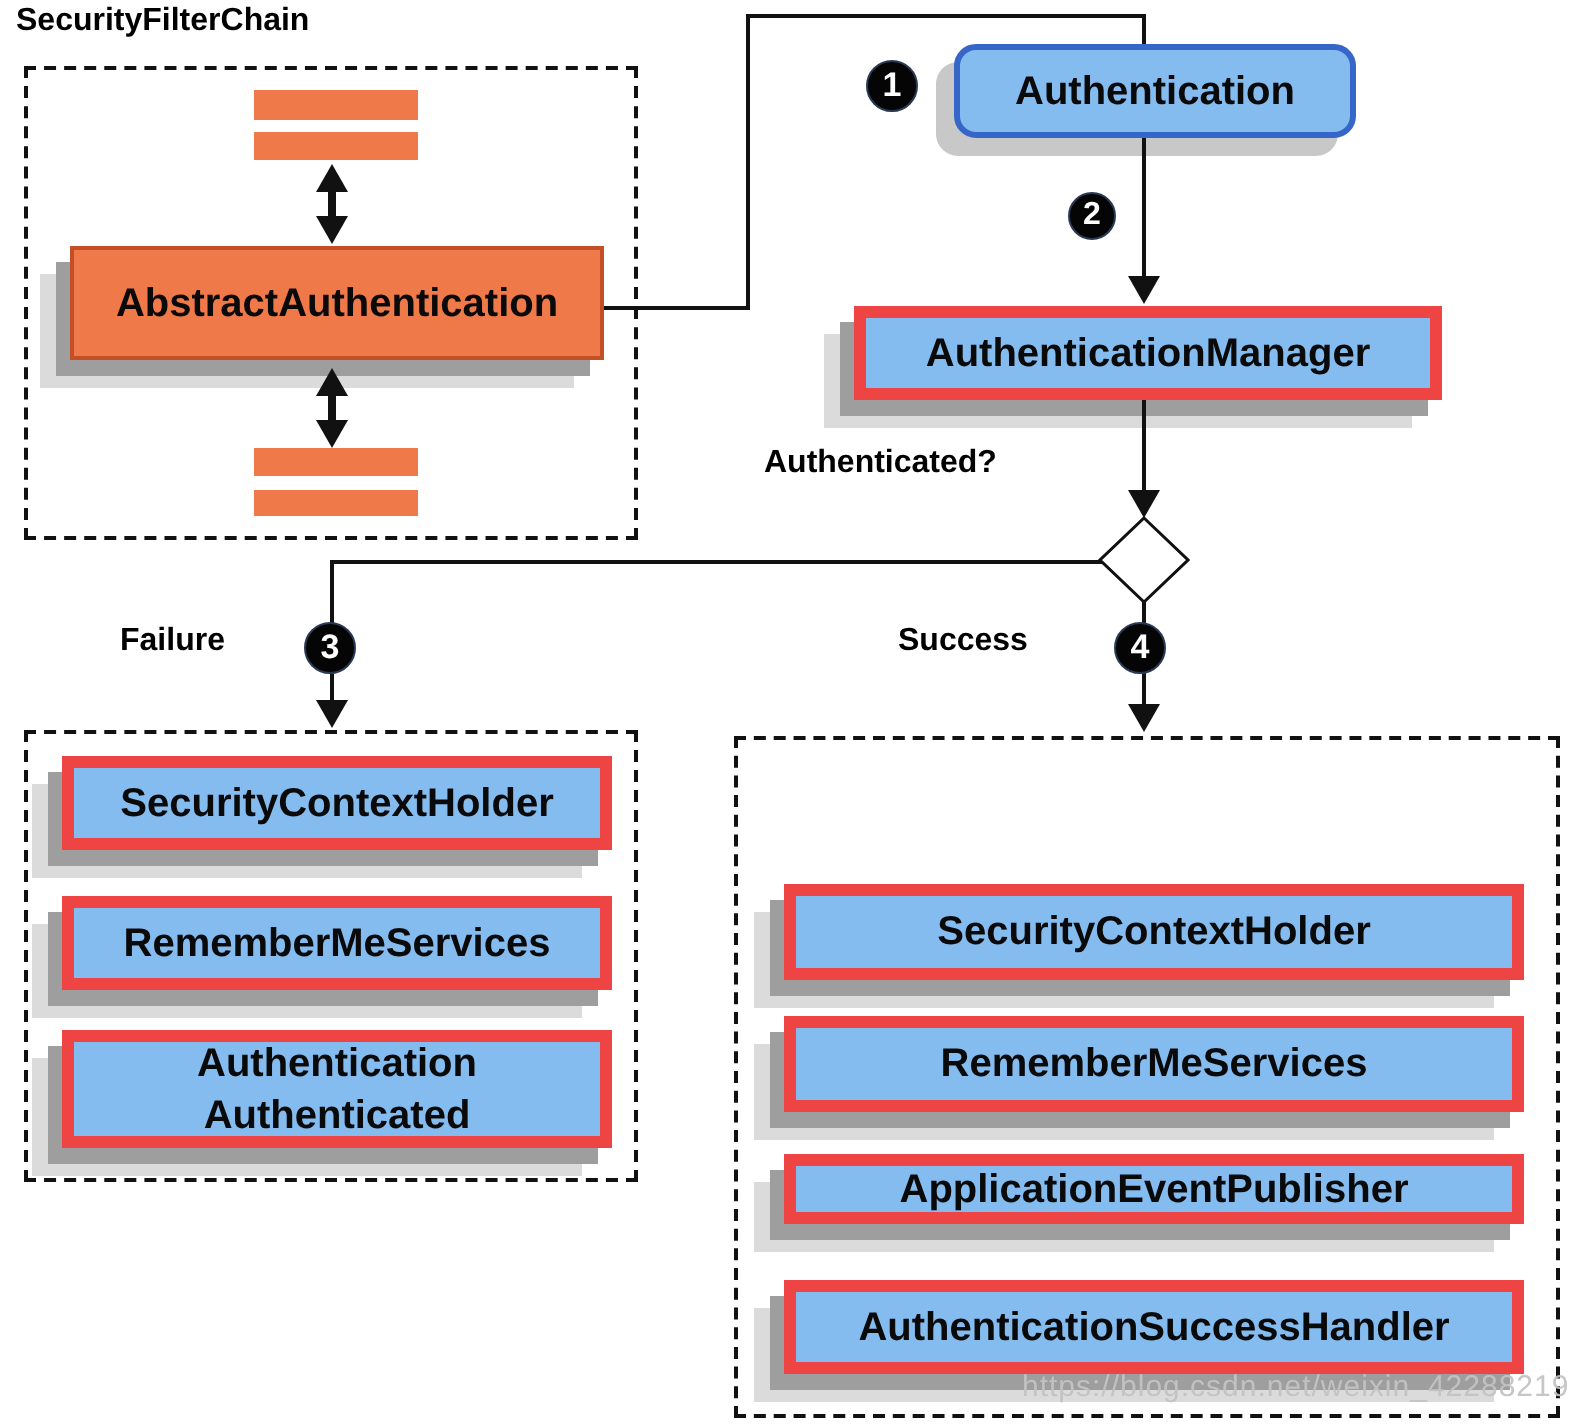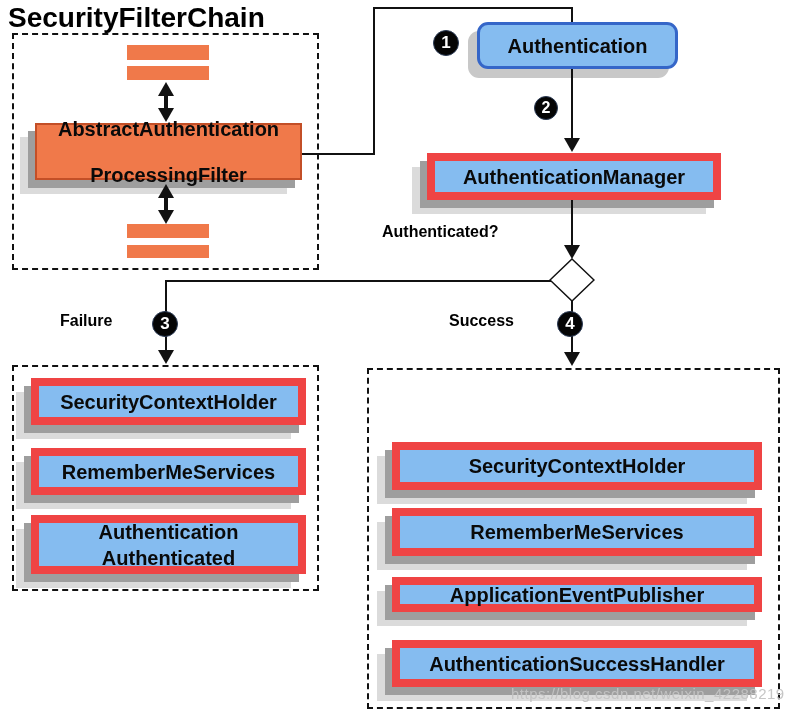--- a/index.html
+++ b/index.html
@@ -3,34 +3,34 @@
 <meta charset="utf-8">
 <style>
   * { margin:0; padding:0; box-sizing:border-box; }
   html,body { background:#ffffff; }
   .canvas {
     position:relative; width:786px; height:714px; background:#ffffff;
     font-family:"Liberation Sans", sans-serif; color:#0d0d0d; overflow:hidden;
   }
   .abs { position:absolute; }
   .title {
-    left:8px; top:2px; font-size:28px; font-weight:bold; color:#000;
+    left:8px; top:2px; font-size:16px; font-weight:bold; color:#000;
   }
   .dashed {
     border:2px dashed #111; background:transparent;
   }
   .bar {
     background:#F0794A;
   }
   .node {
     display:flex; flex-direction:column; align-items:center; justify-content:center;
     text-align:center; font-weight:bold; font-size:20px; line-height:1.3; color:#0a0a0a;
   }
   .blue-rect {
-    background:#85BCF0; border:8px solid #ef4444;
+    background:#85BCF0; border:6px solid #ef4444;
     box-shadow:-7px 8px 0 #9e9e9e, -15px 14px 0 #dbdbdb;
   }
   .blue-round {
     background:#85BCF0; border:3px solid #3566C8; border-radius:11px;
     box-shadow:-9px 9px 0 #c8c8c8;
   }
   .orange-rect {
     background:#F0794A; border:2px solid #C34F27;
     box-shadow:-7px 8px 0 #9e9e9e, -15px 14px 0 #dbdbdb;
     gap:20px;
@@ -62,21 +62,20 @@
 
   <div class="abs bar" style="left:127px; top:45px; width:82px; height:15px;"></div>
   <div class="abs bar" style="left:127px; top:66px; width:82px; height:14px;"></div>
 
   <div class="abs ah ah-up" style="left:158px; top:82px;"></div>
   <div class="abs shaft" style="left:164px; top:93px; width:4px; height:18px;"></div>
   <div class="abs ah ah-down" style="left:158px; top:108px;"></div>
 
   <div class="abs node orange-rect" style="left:35px; top:123px; width:267px; height:57px;">
     <span>AbstractAuthentication</span>
-    <span>ProcessingFilter</span>
   </div>
 
   <div class="abs ah ah-up" style="left:158px; top:184px;"></div>
   <div class="abs shaft" style="left:164px; top:195px; width:4px; height:18px;"></div>
   <div class="abs ah ah-down" style="left:158px; top:210px;"></div>
 
   <div class="abs bar" style="left:127px; top:224px; width:82px; height:14px;"></div>
   <div class="abs bar" style="left:127px; top:245px; width:82px; height:13px;"></div>
 
   <div class="abs line" style="left:302px; top:153px; width:73px; height:2px;"></div>

